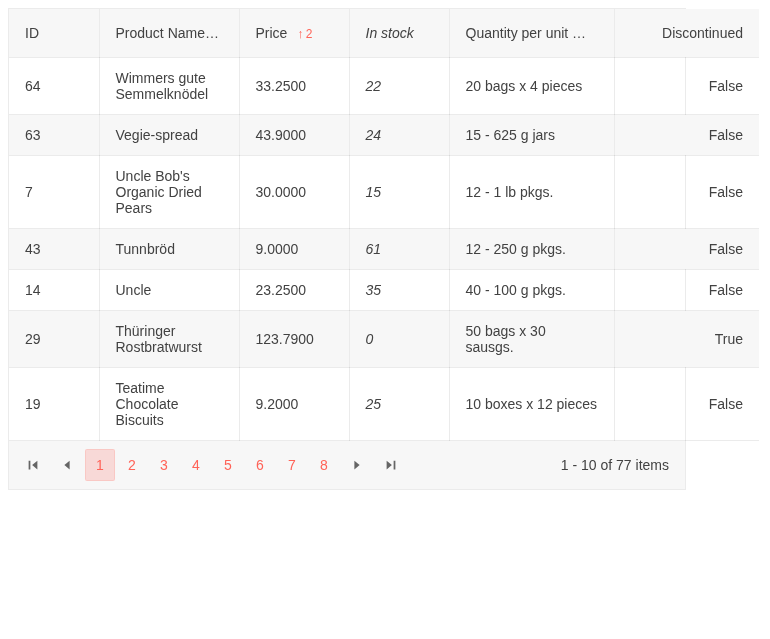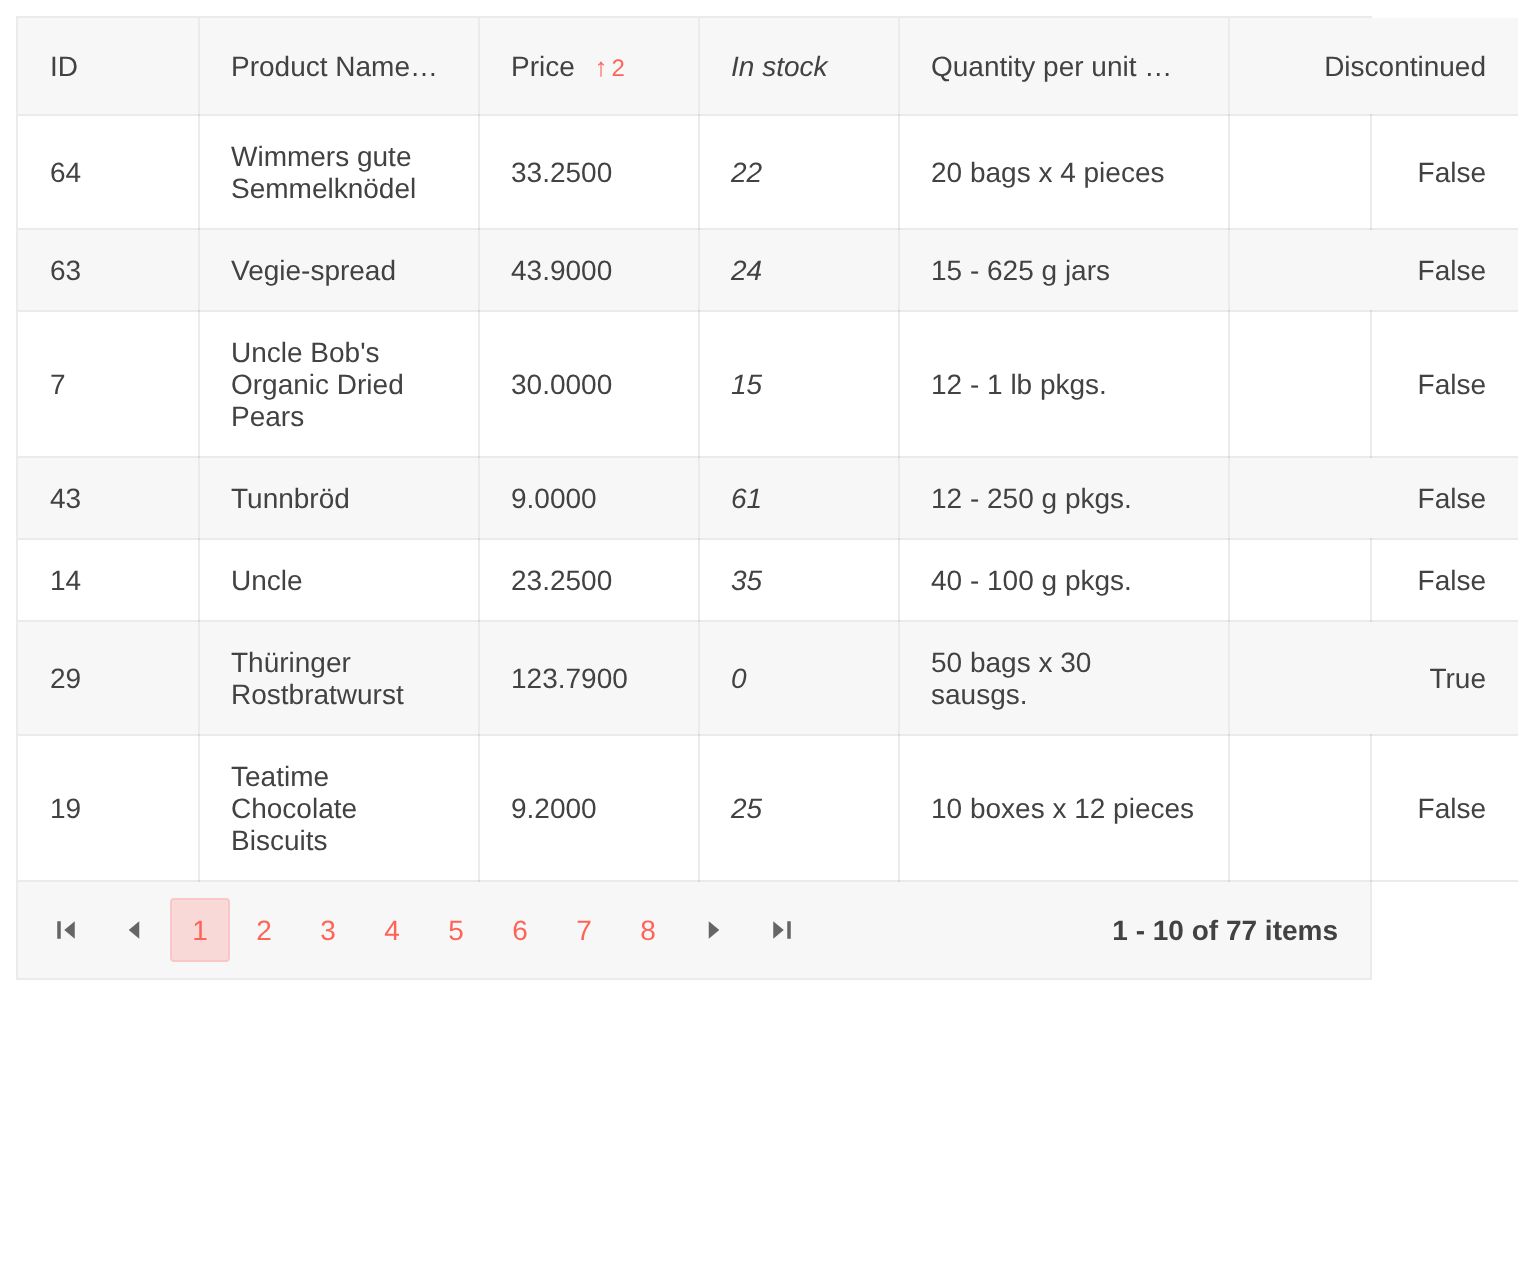--- a/index.html
+++ b/index.html
@@ -81,21 +81,20 @@
     border-radius: 2px;
   }
   .pnum.selected {
     background: rgba(255,99,88,0.2);
     border: 1px solid rgba(255,99,88,0.15);
   }
   .pager-info {
     margin-left: auto;
     padding-right: 8px;
     color: #424242;
-    font-weight: bold;
   }
   svg { display: block; }
 </style>
 </head>
 <body>
 
 <div class="grid">
 
   <table>
     <thead>

